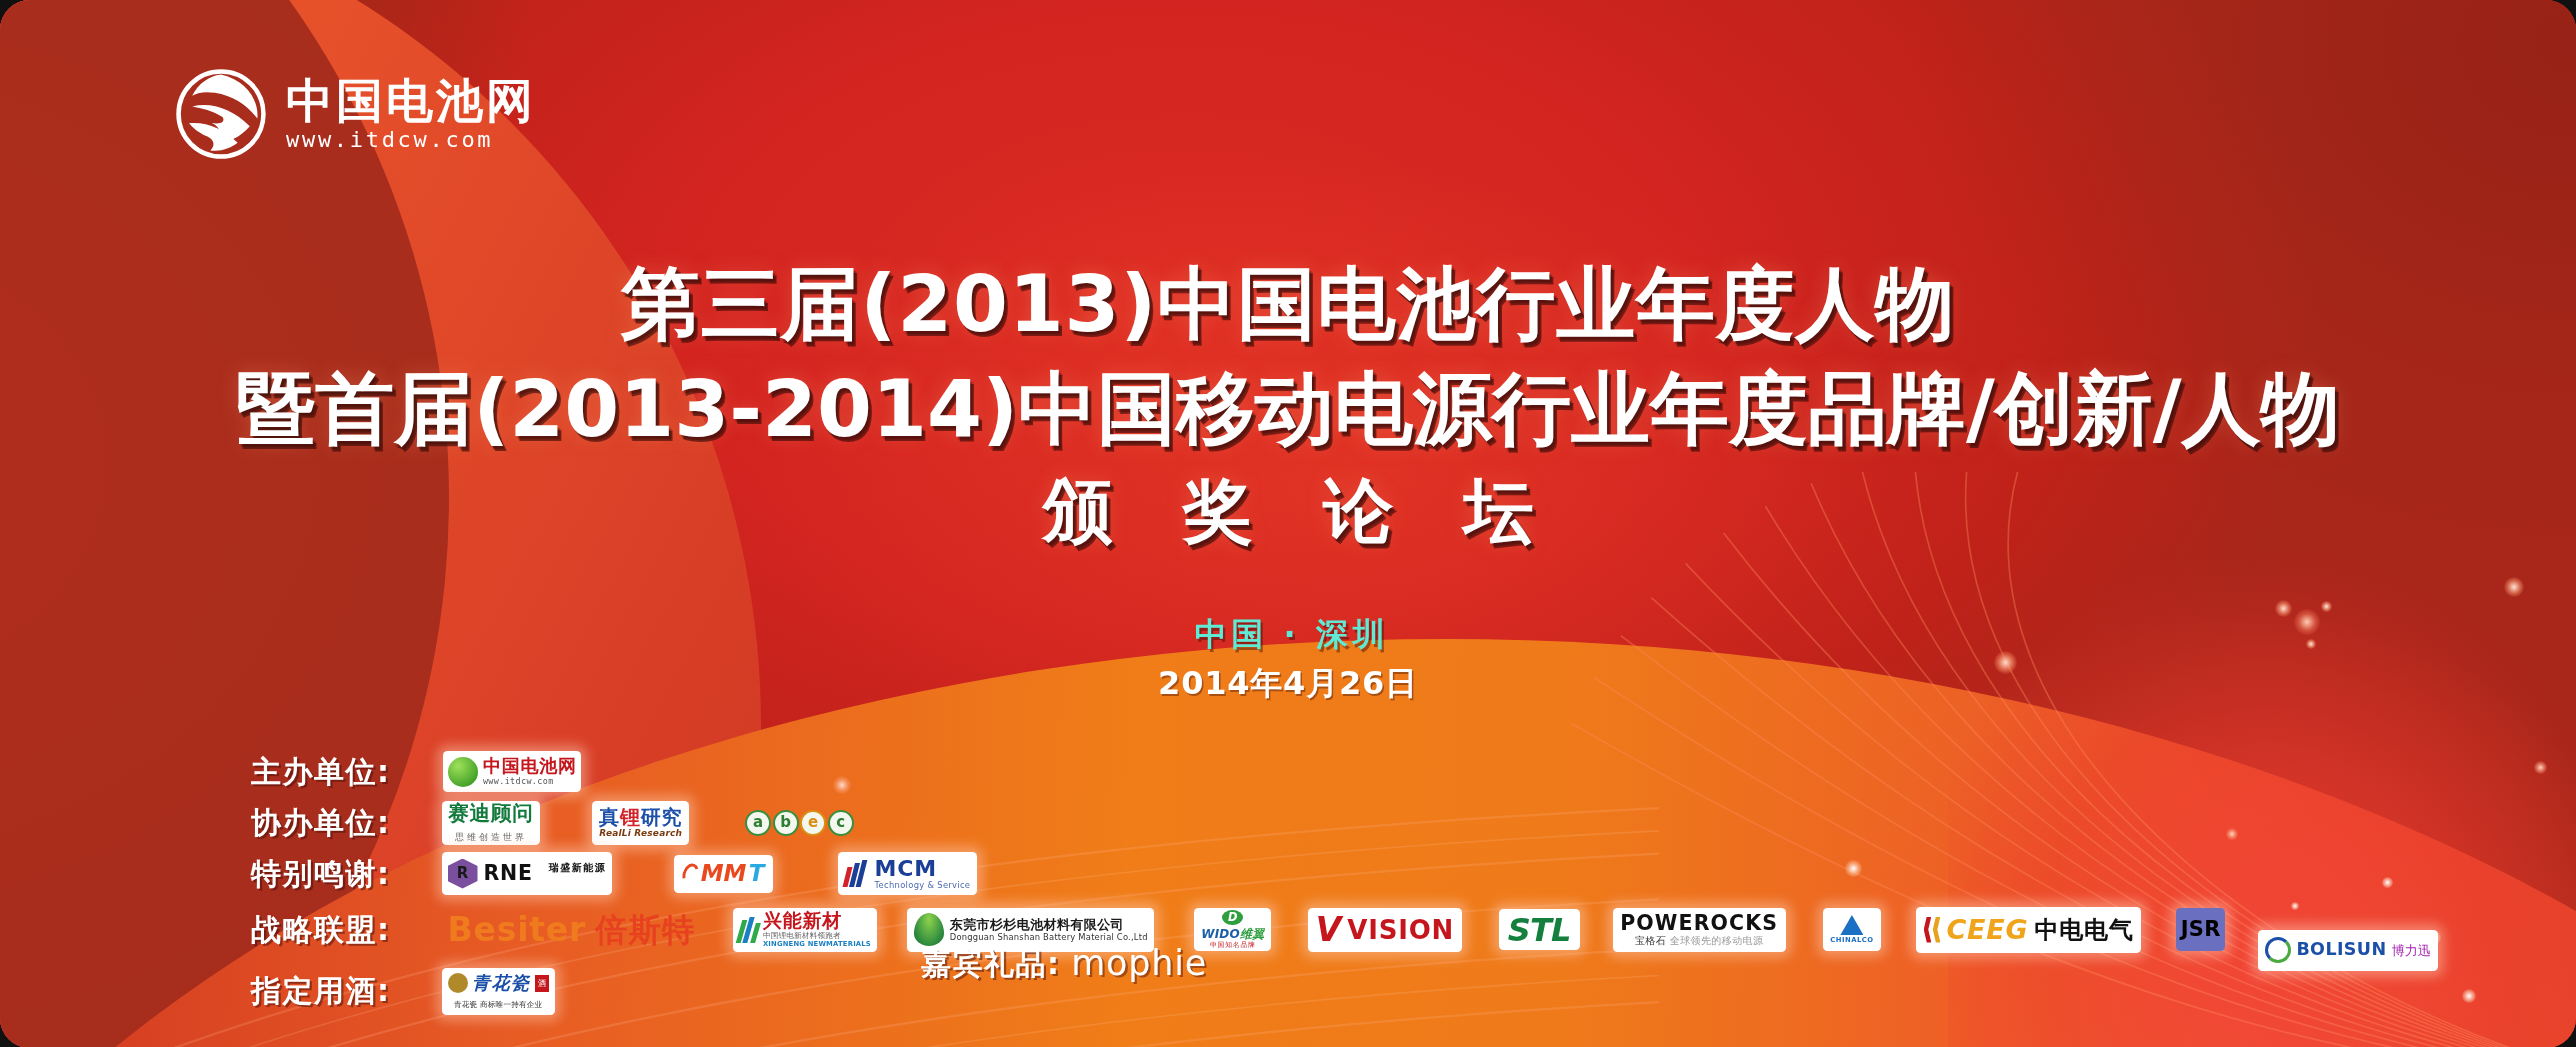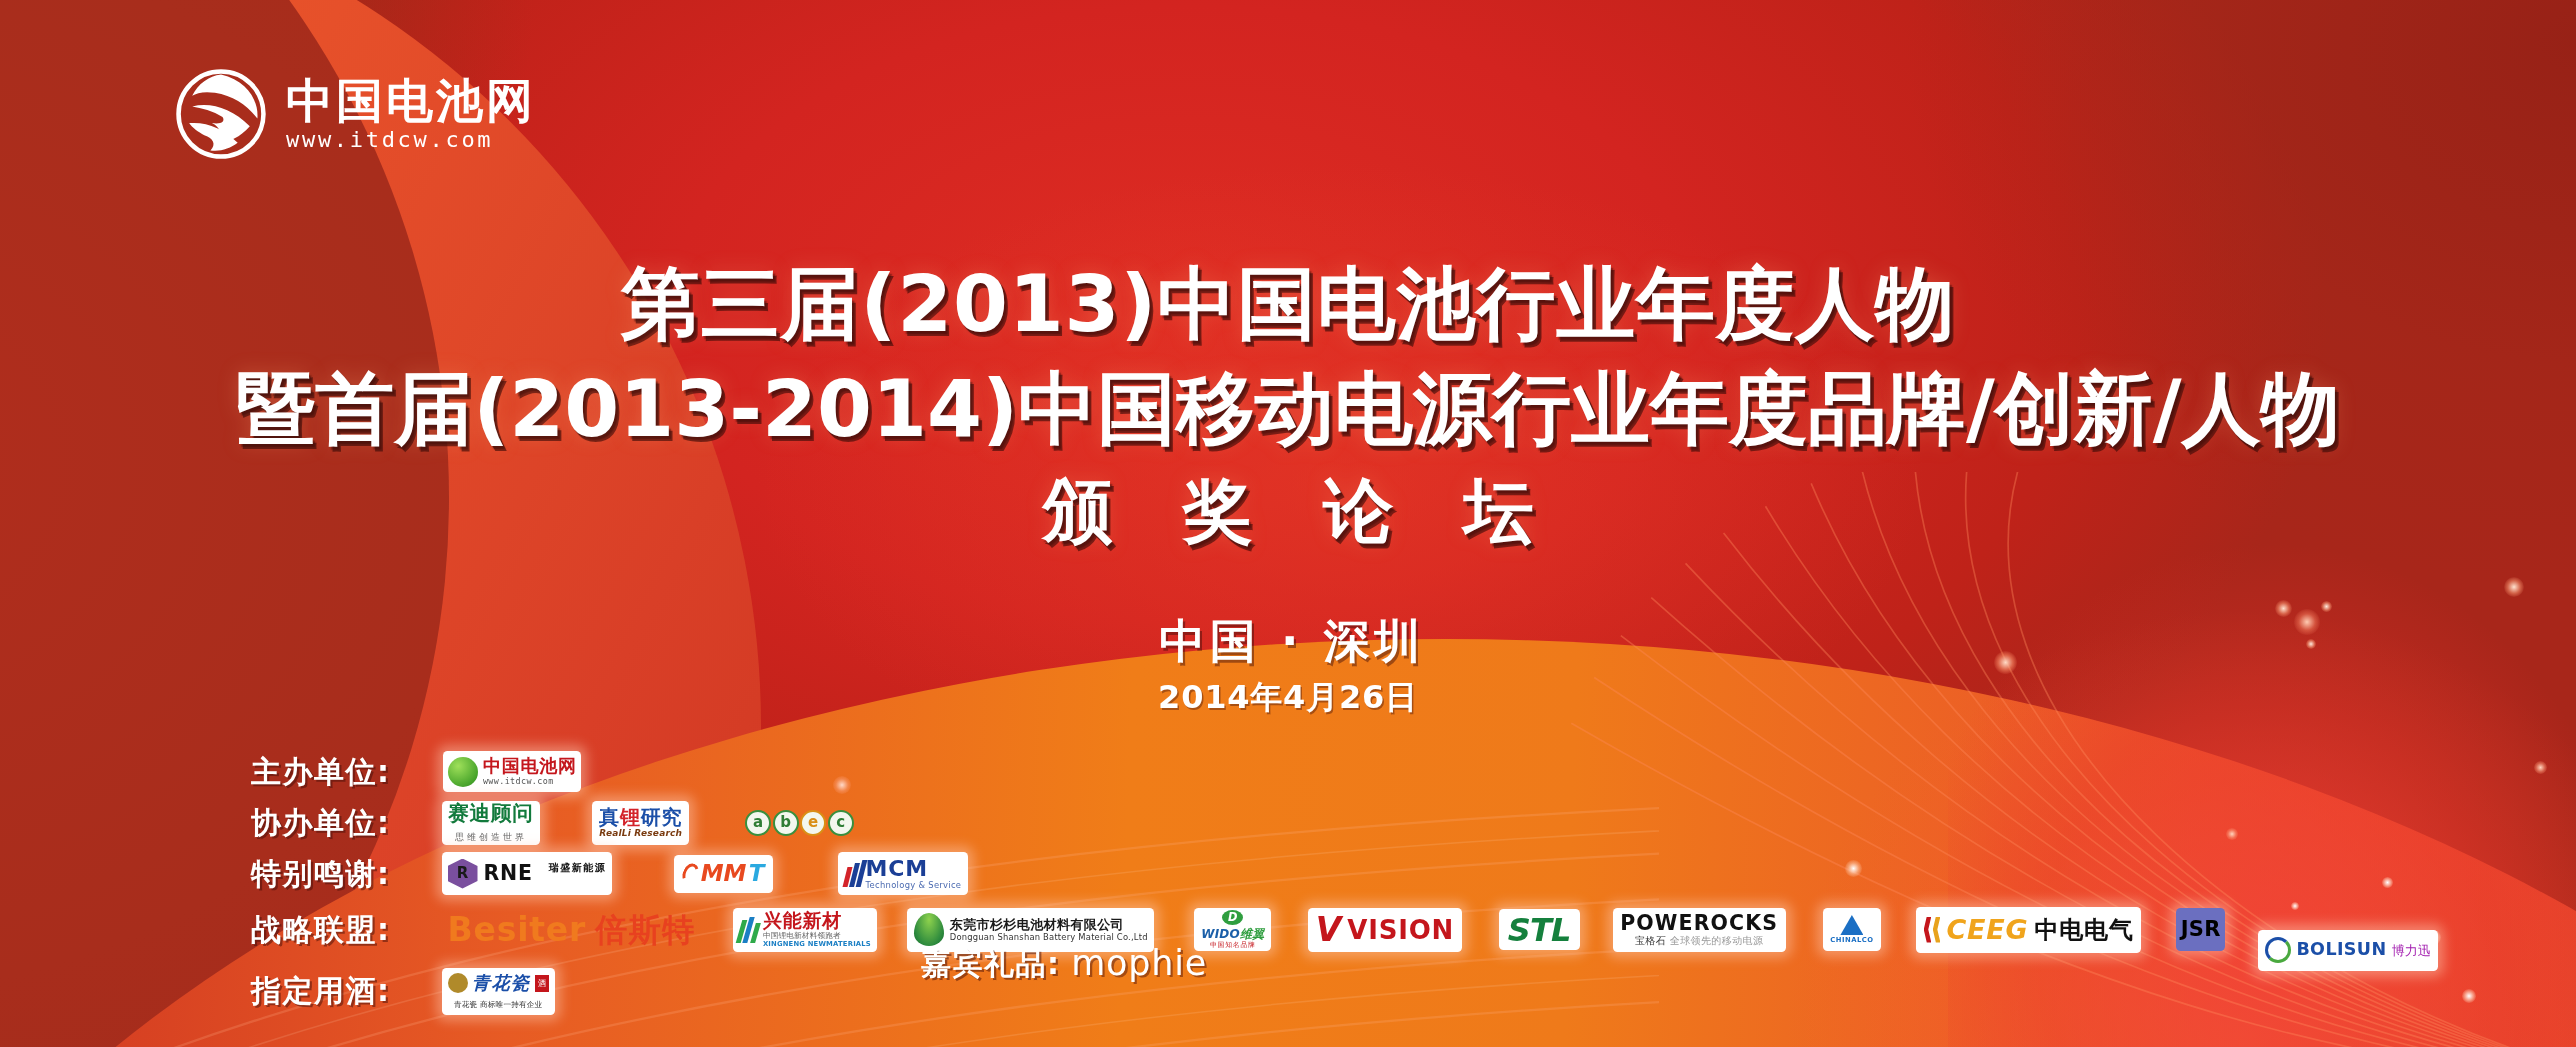--- a/index.html
+++ b/index.html
@@ -5,20 +5,21 @@
   * { margin:0; padding:0; box-sizing:border-box; }
   html,body { background:#111; }
   body { font-family:"Liberation Sans","DejaVu Sans",sans-serif; }
 
   #banner {
     position:relative;
     width:2576px;
     height:1048px;
     overflow:hidden;
     background:#cf2420;
+    border-radius:30px;
   }
 
   
   .bg-layer { position:absolute; inset:0; }
 
   .bg-base {
     background:
       radial-gradient(ellipse 1142px 685px at 46% 30%, #de2c23 0%, #d32420 45%, #bf2219 78%, #a8261a 100%);
   }
   .bg-darkcorner-tl {
@@ -108,21 +109,21 @@
        2.3px 3px 1.5px rgba(50,10,6,.5),
        0 0 20px rgba(255,170,120,.28);
     white-space:nowrap;
   }
   .title-1 { font-size:79px; letter-spacing:0.8px; }
   .title-2 { font-size:79px; letter-spacing:0px; margin-top:26px; }
   .title-3 { font-size:70px; letter-spacing:23px; margin-top:27px; padding-left:23px; }
 
   .venue-block { position:absolute; left:0; right:0; top:618px; text-align:center; }
   .venue-city {
-    color:#ffffff; font-size:46px; font-weight:700; letter-spacing:4.6px; line-height:1;
+    color:#5eead4; font-size:32px; font-weight:700; letter-spacing:4.6px; line-height:1;
     font-family:"DejaVu Sans","Liberation Sans",sans-serif;
     text-shadow:2.3px 3px 0 rgba(60,12,8,.45);
     padding-left:8px;
   }
   .venue-date {
     color:#fff; font-size:32px; font-weight:700; letter-spacing:0.8px; margin-top:16.7px; line-height:1;
     font-family:"DejaVu Sans","Liberation Sans",sans-serif;
     text-shadow:1.5px 2.3px 0 rgba(60,12,8,.4);
   }
 
@@ -178,21 +179,21 @@
   .l-rne .tx{ display:flex;flex-direction:row;gap:16px; }
   .l-rne .t1{ font-size:20.5px;font-weight:700;color:#111;letter-spacing:0.8px; }
   .l-rne .t2{ font-size:10px;font-weight:700;color:#111;letter-spacing:1.5px; }
 
   .l-mmt   { height:38px; padding:3px 9px; gap:2.3px; }
   .l-mmt .arc{ width:15px;height:21px;border:3px solid #e8491f;border-right-color:transparent;
      border-bottom-color:transparent;border-radius:50%;transform:rotate(25deg); }
   .l-mmt .t1{ font-size:23px;font-weight:700;font-style:italic;color:#e8491f; }
   .l-mmt .t2{ font-size:23px;font-weight:700;font-style:italic;color:#2aa9e0; }
 
-  .l-mcm   { height:43px; gap:2px; padding:2.3px 6.8px; }
+  .l-mcm   { height:43px; gap:11px; padding:2.3px 6.8px; }
   .l-mcm .bars{ display:flex;gap:2.3px;align-items:flex-end;height:27px; }
   .l-mcm .bars i{ display:block;width:4.6px;background:#1b3f96;transform:skewX(-14deg); }
   .l-mcm .bars i:nth-child(1){height:20px;background:#d3232a;}
   .l-mcm .bars i:nth-child(2){height:24px;}
   .l-mcm .bars i:nth-child(3){height:27px;}
   .l-mcm .tx{ display:flex;flex-direction:column;gap:1.5px; }
   .l-mcm .t1{ font-size:22px;font-weight:700;color:#1b3f96;letter-spacing:0.8px; }
   .l-mcm .t2{ font-size:8.4px;color:#4a6ab0;letter-spacing:0.3px; }
 
   .l-besiter{ height:47px; padding:1.5px 7.6px; gap:9px; }

